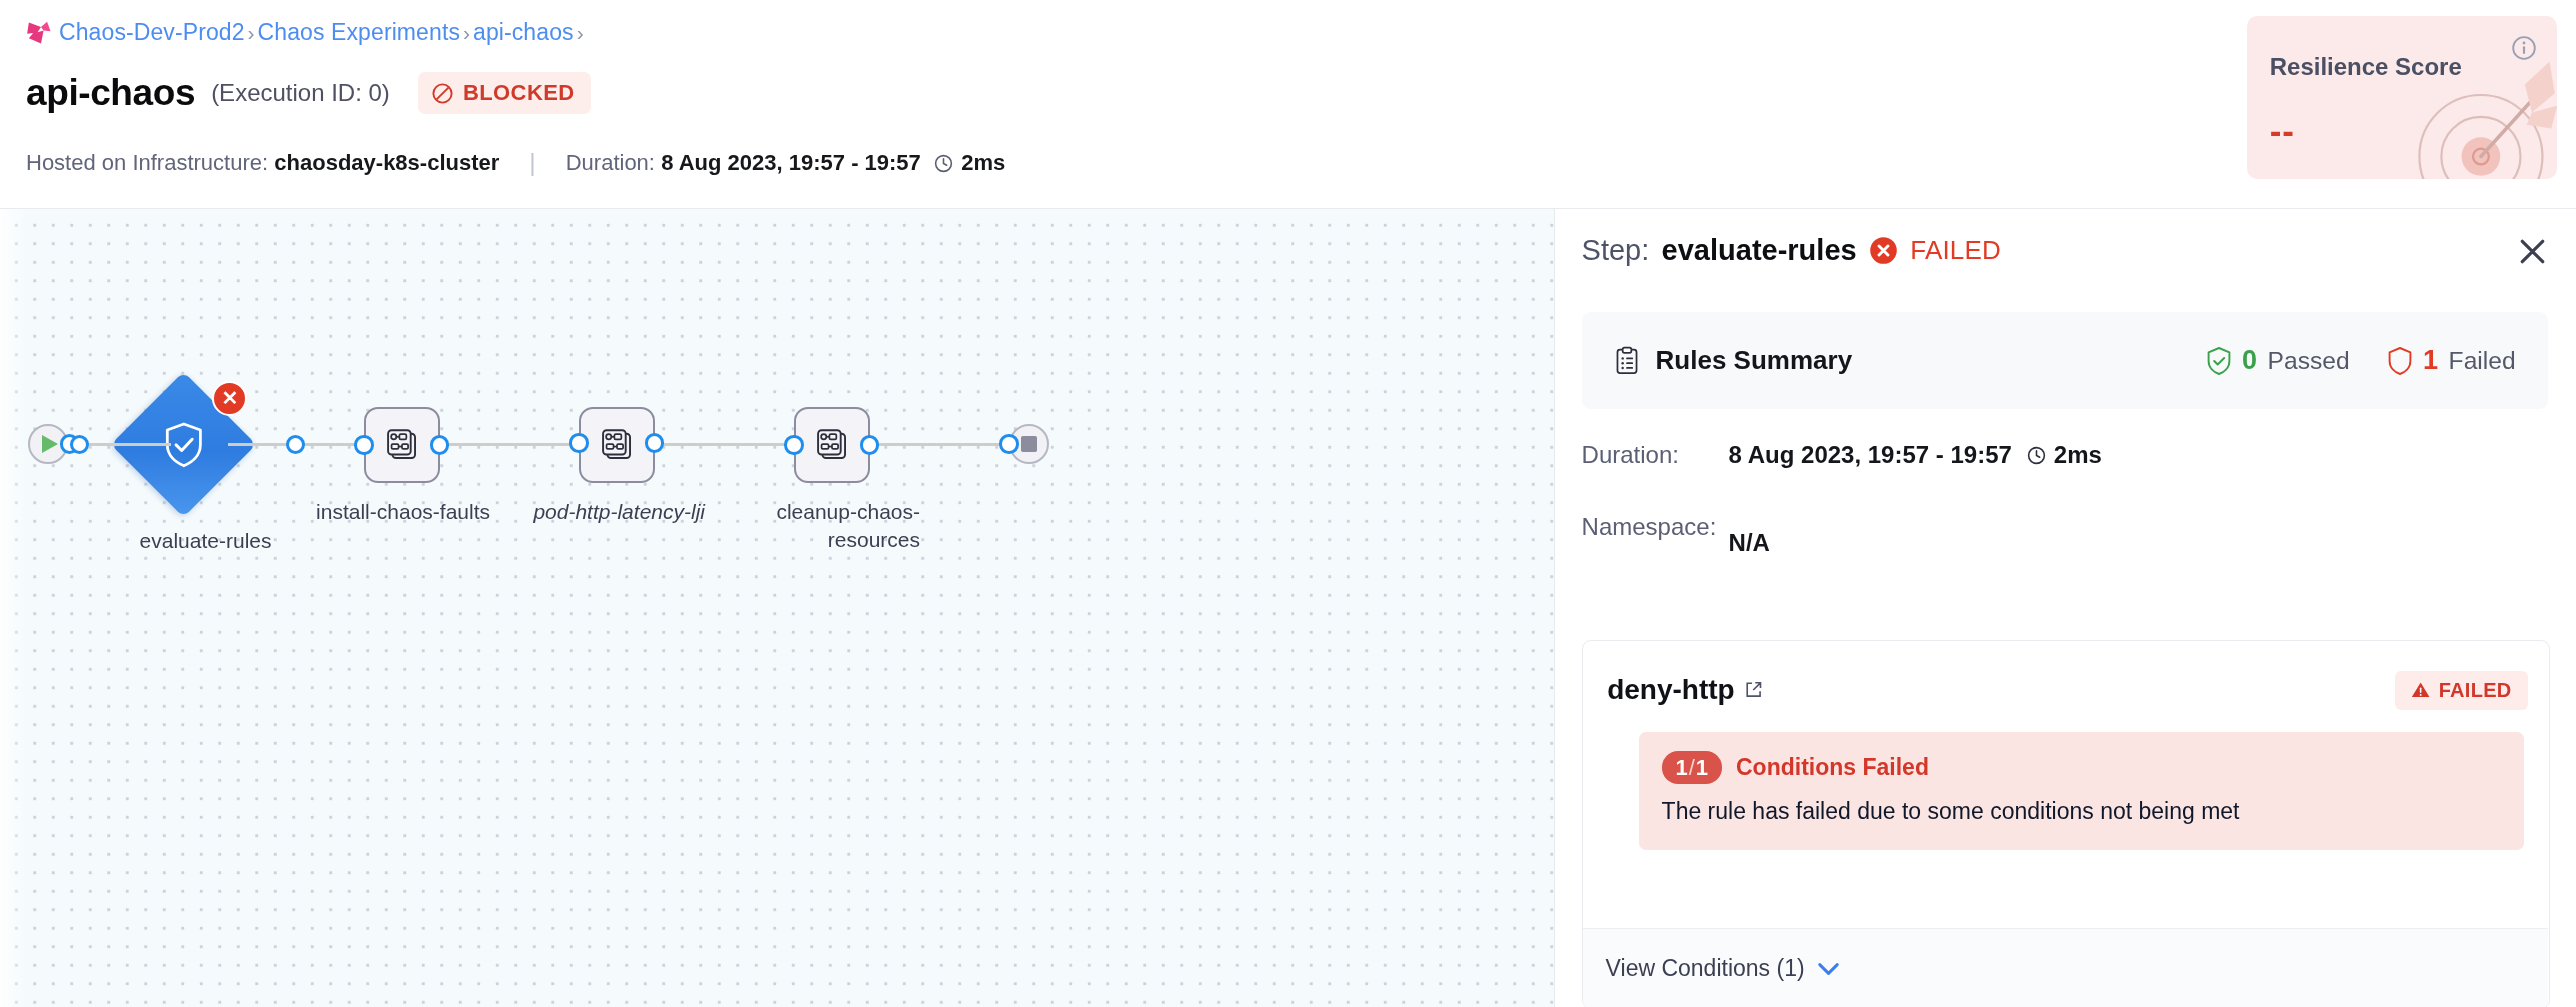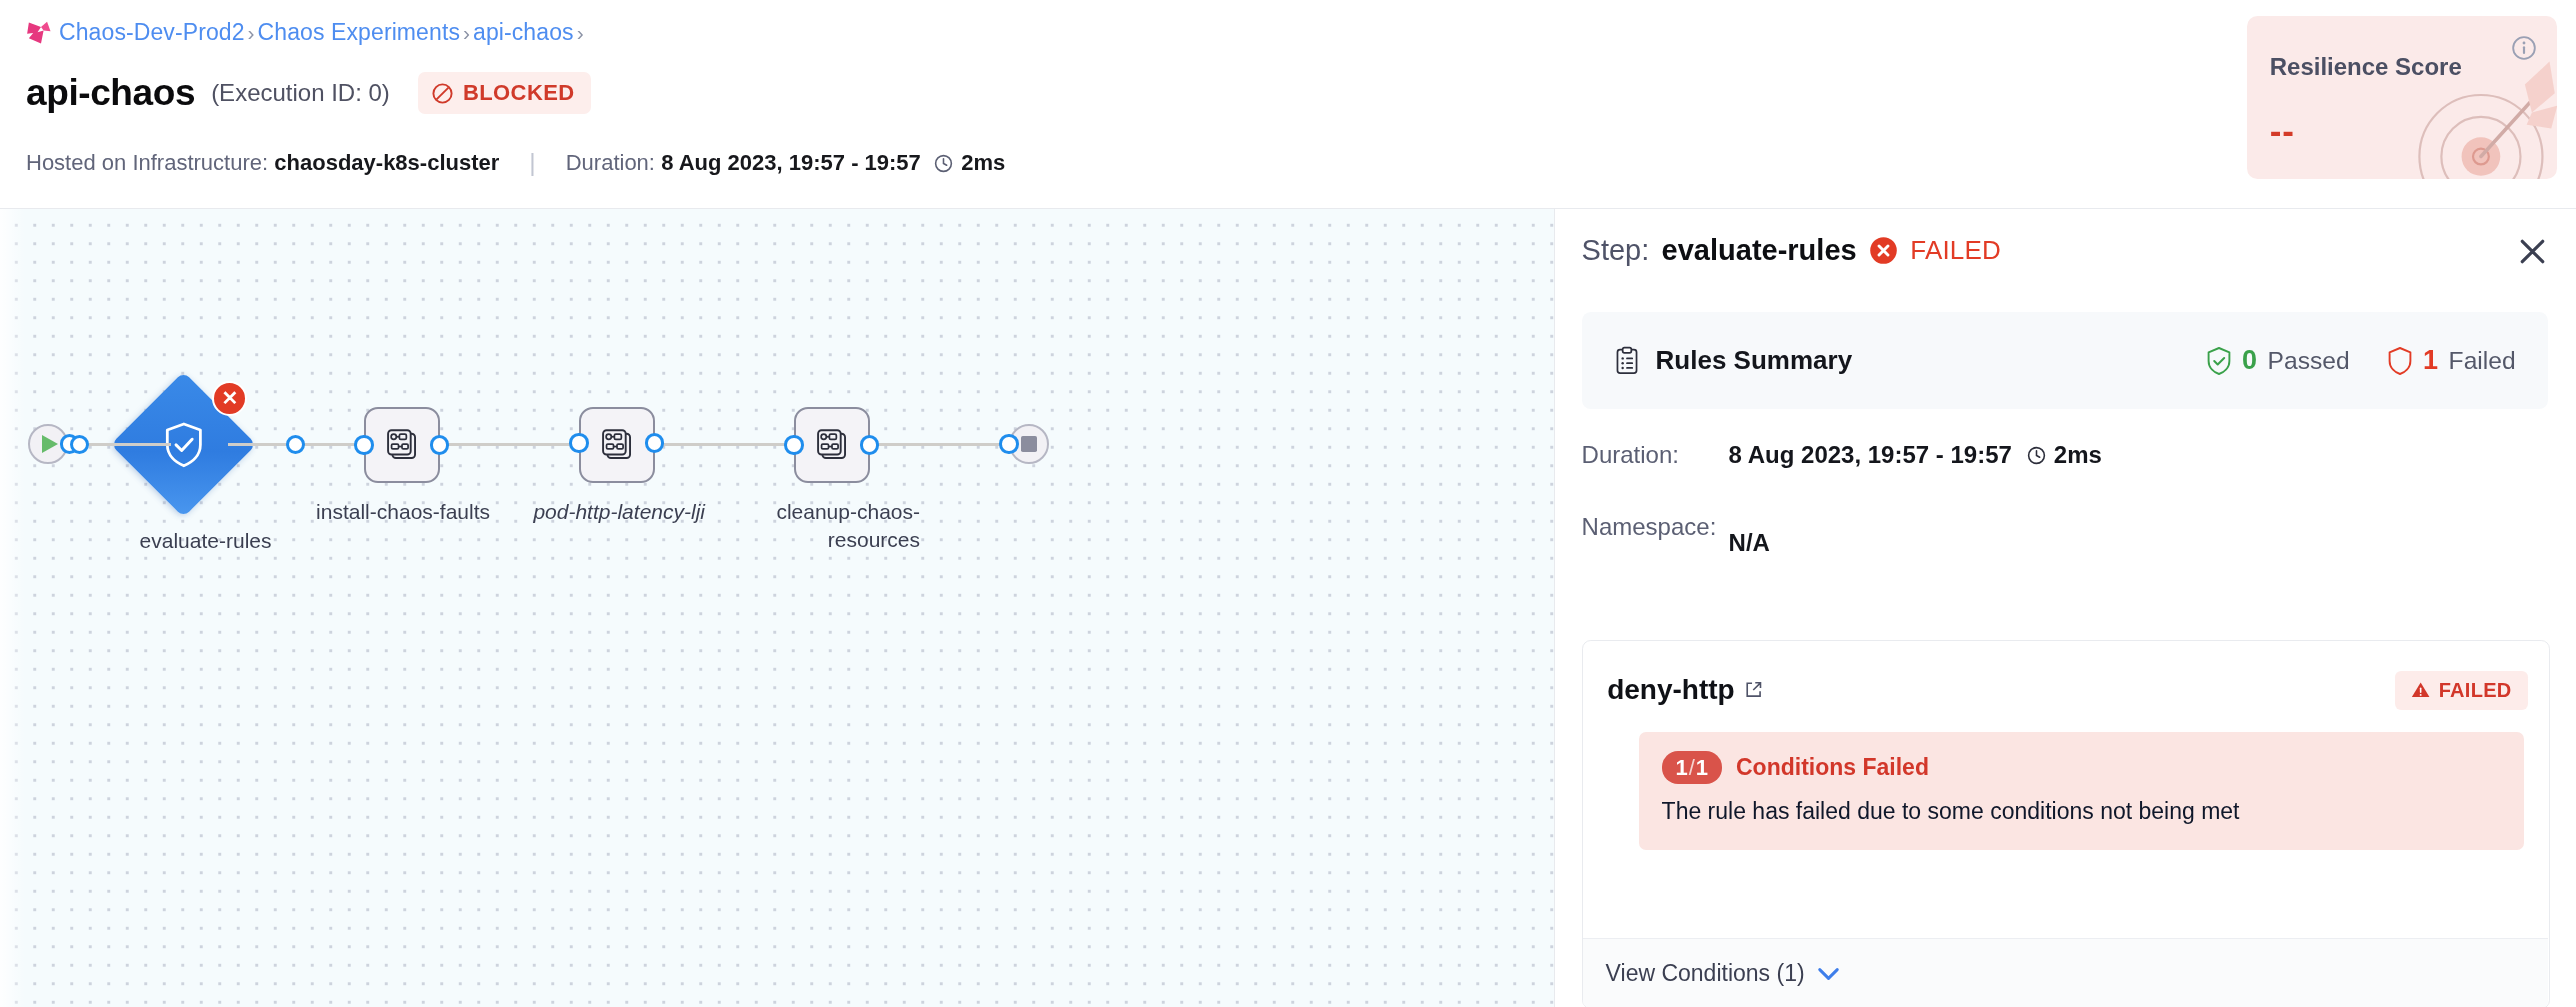--- a/index.html
+++ b/index.html
@@ -204,21 +204,21 @@
   .cond-top { display: flex; align-items: center; gap: 14px; }
   .cond-pill {
     background: #d9534a; color: #fff; border-radius: 16px;
     padding: 3.5px 14px; font-size: 22px; font-weight: bold;
   }
   .cond-pill .slash { opacity: .75; font-weight: normal; margin: 0 0.9px;}
   .cond-title { color: #d2372a; font-size: 23px; font-weight: bold; }
   .cond-text { margin-top: 14px; font-size: 23px; color: #0f172a; }
 
   .view-cond {
-    position: absolute; left: 0; bottom: 0; width: 965px; height: 70px;
+    position: absolute; left: 0; bottom: 0; width: 965px; height: 80px;
     border-top: 1.8px solid #eceef2; background: #fafbfc;
     display: flex; align-items: center; padding-left: 23px; gap: 12.3px;
     font-size: 23px; color: #3b3f51; cursor: pointer;
     border-radius: 0 0 7px 7px;
   }
   .chev { width: 23px; height: 14px; display:block; }
 </style>
 </head>
 <body>
 

